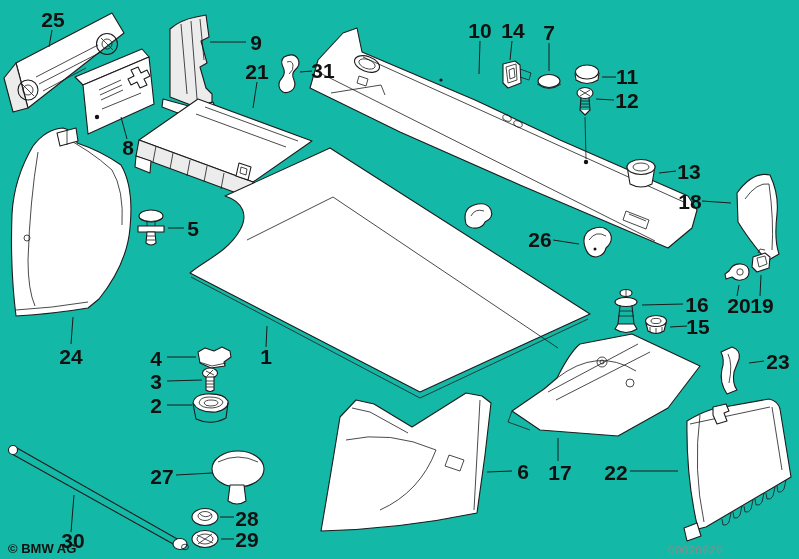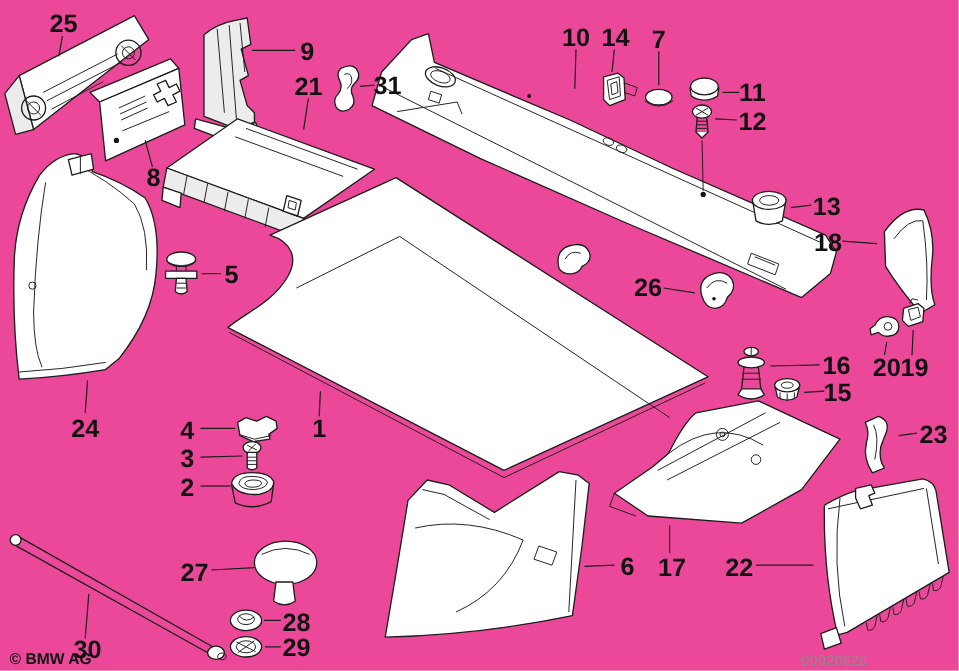--- a/index.html
+++ b/index.html
@@ -1,16 +1,16 @@
 <!DOCTYPE html>
 <html><head>
 <meta charset="utf-8">
 <style>
   html,body{margin:0;padding:0;background:#fff;}
-  .stage{position:relative;width:799px;height:559px;background:#ec4899;overflow:hidden;}
+  .stage{position:relative;width:799px;height:559px;background:#14b8a6;overflow:hidden;}
   svg{display:block;}
   svg *{vector-effect:non-scaling-stroke;}
   .ln{fill:none;stroke:#1c1c1c;stroke-width:1.1;stroke-linejoin:round;stroke-linecap:round;}
   .wf{fill:#ffffff;stroke:#1c1c1c;stroke-width:1.1;stroke-linejoin:round;}
   .gf{fill:#ececec;stroke:#1c1c1c;stroke-width:1.1;stroke-linejoin:round;}
   .thin{fill:none;stroke:#1c1c1c;stroke-width:.8;stroke-linejoin:round;}
   .ld{stroke:#1c1c1c;stroke-width:1;}
   .dot{fill:#111;stroke:none;}
   .callout{font-family:"Liberation Sans",sans-serif;font-size:21px;font-weight:700;fill:#111;}
   .copyright{font-family:"Liberation Sans",sans-serif;font-size:13px;font-weight:700;fill:#111;}

